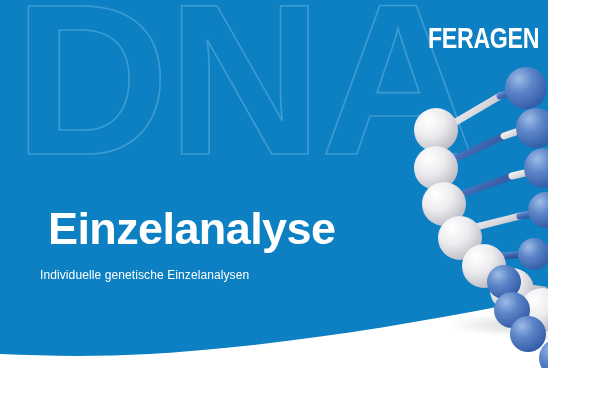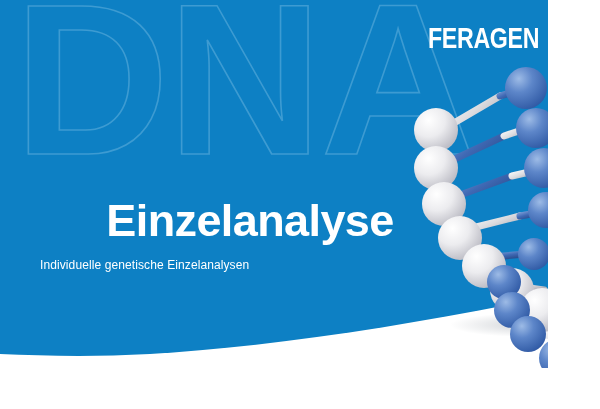--- a/index.html
+++ b/index.html
@@ -75,29 +75,28 @@
   }
 
   
   .headline-block {
     position: absolute;
     left: 40px;
     top: 194px;
     width: 420px;
   }
   .headline {
-    margin: 0;
+    margin: 8px;
     color: #ffffff;
     font-family: "Liberation Sans", sans-serif;
     font-weight: 700;
     font-size: 45px;
     line-height: 54px;
     letter-spacing: -0.6px;
     white-space: nowrap;
-    text-align: center;
   }
   .subhead {
     margin: 6px 0 0 0;
     color: #ffffff;
     font-family: "Liberation Sans", sans-serif;
     font-weight: 400;
     font-size: 12px;
     line-height: 22px;
     letter-spacing: 0.1px;
     white-space: nowrap;

